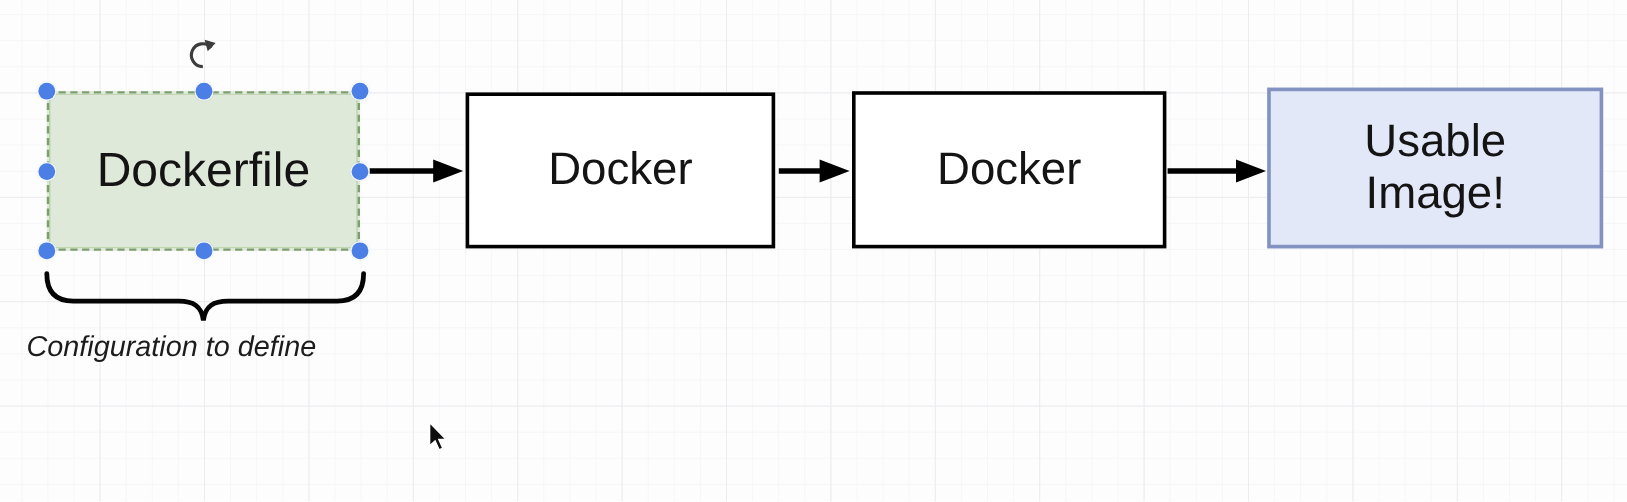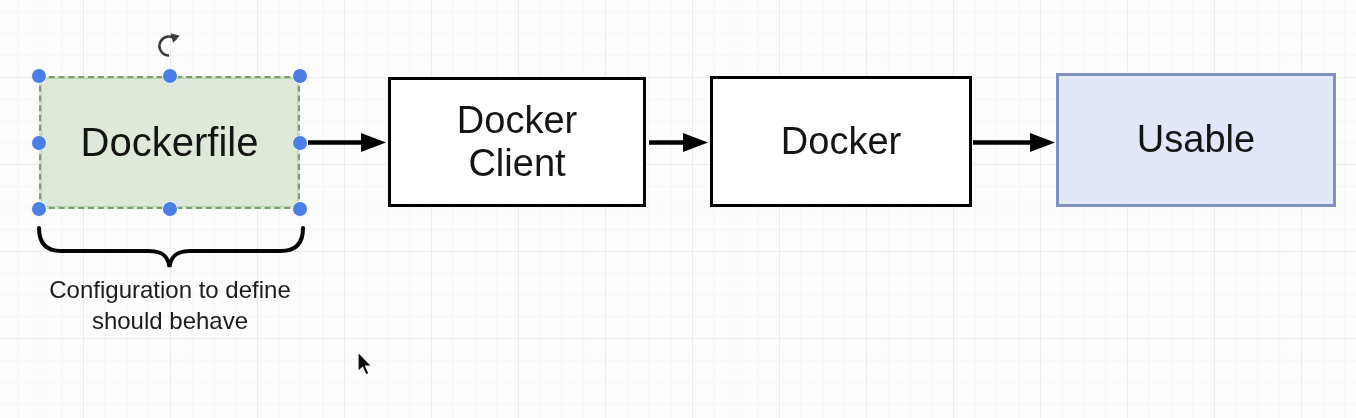--- a/index.html
+++ b/index.html
@@ -64,21 +64,22 @@
     box-shadow:0 0 0 1px rgba(255,255,255,0.8), 0 0 2px rgba(75,127,229,0.6);
     transform:translate(-50%,-50%);
   }
   .overlay{
     position:absolute;left:0;top:0;width:1356px;height:418px;
     pointer-events:none;
   }
   .annotation{
     position:absolute;
     left:22px;top:274px;width:296px;
-    text-align:center;
+    text-align:left;
+    font-style:italic;
     font-size:24px;
     line-height:31px;
     color:#1c1c1c;
     user-select:none;
   }
 </style>
 </head>
 <body>
 
 <div id="canvas">
@@ -112,38 +113,37 @@
       <path d="M0,0 L0,19.5 L4.6,15.4 L7.9,22.9 L11.0,21.5 L7.7,14.2 L13.8,14.2 Z" fill="#0d0d0d" stroke="#ffffff" stroke-width="1.2"></path>
     </g>
   </svg>
 
   <div class="node node-dockerfile">
     <span>Dockerfile</span>
   </div>
 
   <div class="node node-client">
     <span>Docker</span>
-    <span>Client</span>
   </div>
 
   <div class="node node-server">
     <span>Docker</span>
   </div>
 
   <div class="node node-image">
     <span>Usable</span>
+    <span>Image!</span>
   </div>
 
   <div class="handle" style="left:39px;top:76px;"></div>
   <div class="handle" style="left:169.5px;top:76px;"></div>
   <div class="handle" style="left:300px;top:76px;"></div>
   <div class="handle" style="left:39px;top:142.5px;"></div>
   <div class="handle" style="left:300px;top:142.5px;"></div>
   <div class="handle" style="left:39px;top:209px;"></div>
   <div class="handle" style="left:169.5px;top:209px;"></div>
   <div class="handle" style="left:300px;top:209px;"></div>
 
   <div class="annotation">
     <div>Configuration to define</div>
-    <div>should behave</div>
   </div>
 
 </div>
 
 </body></html>

